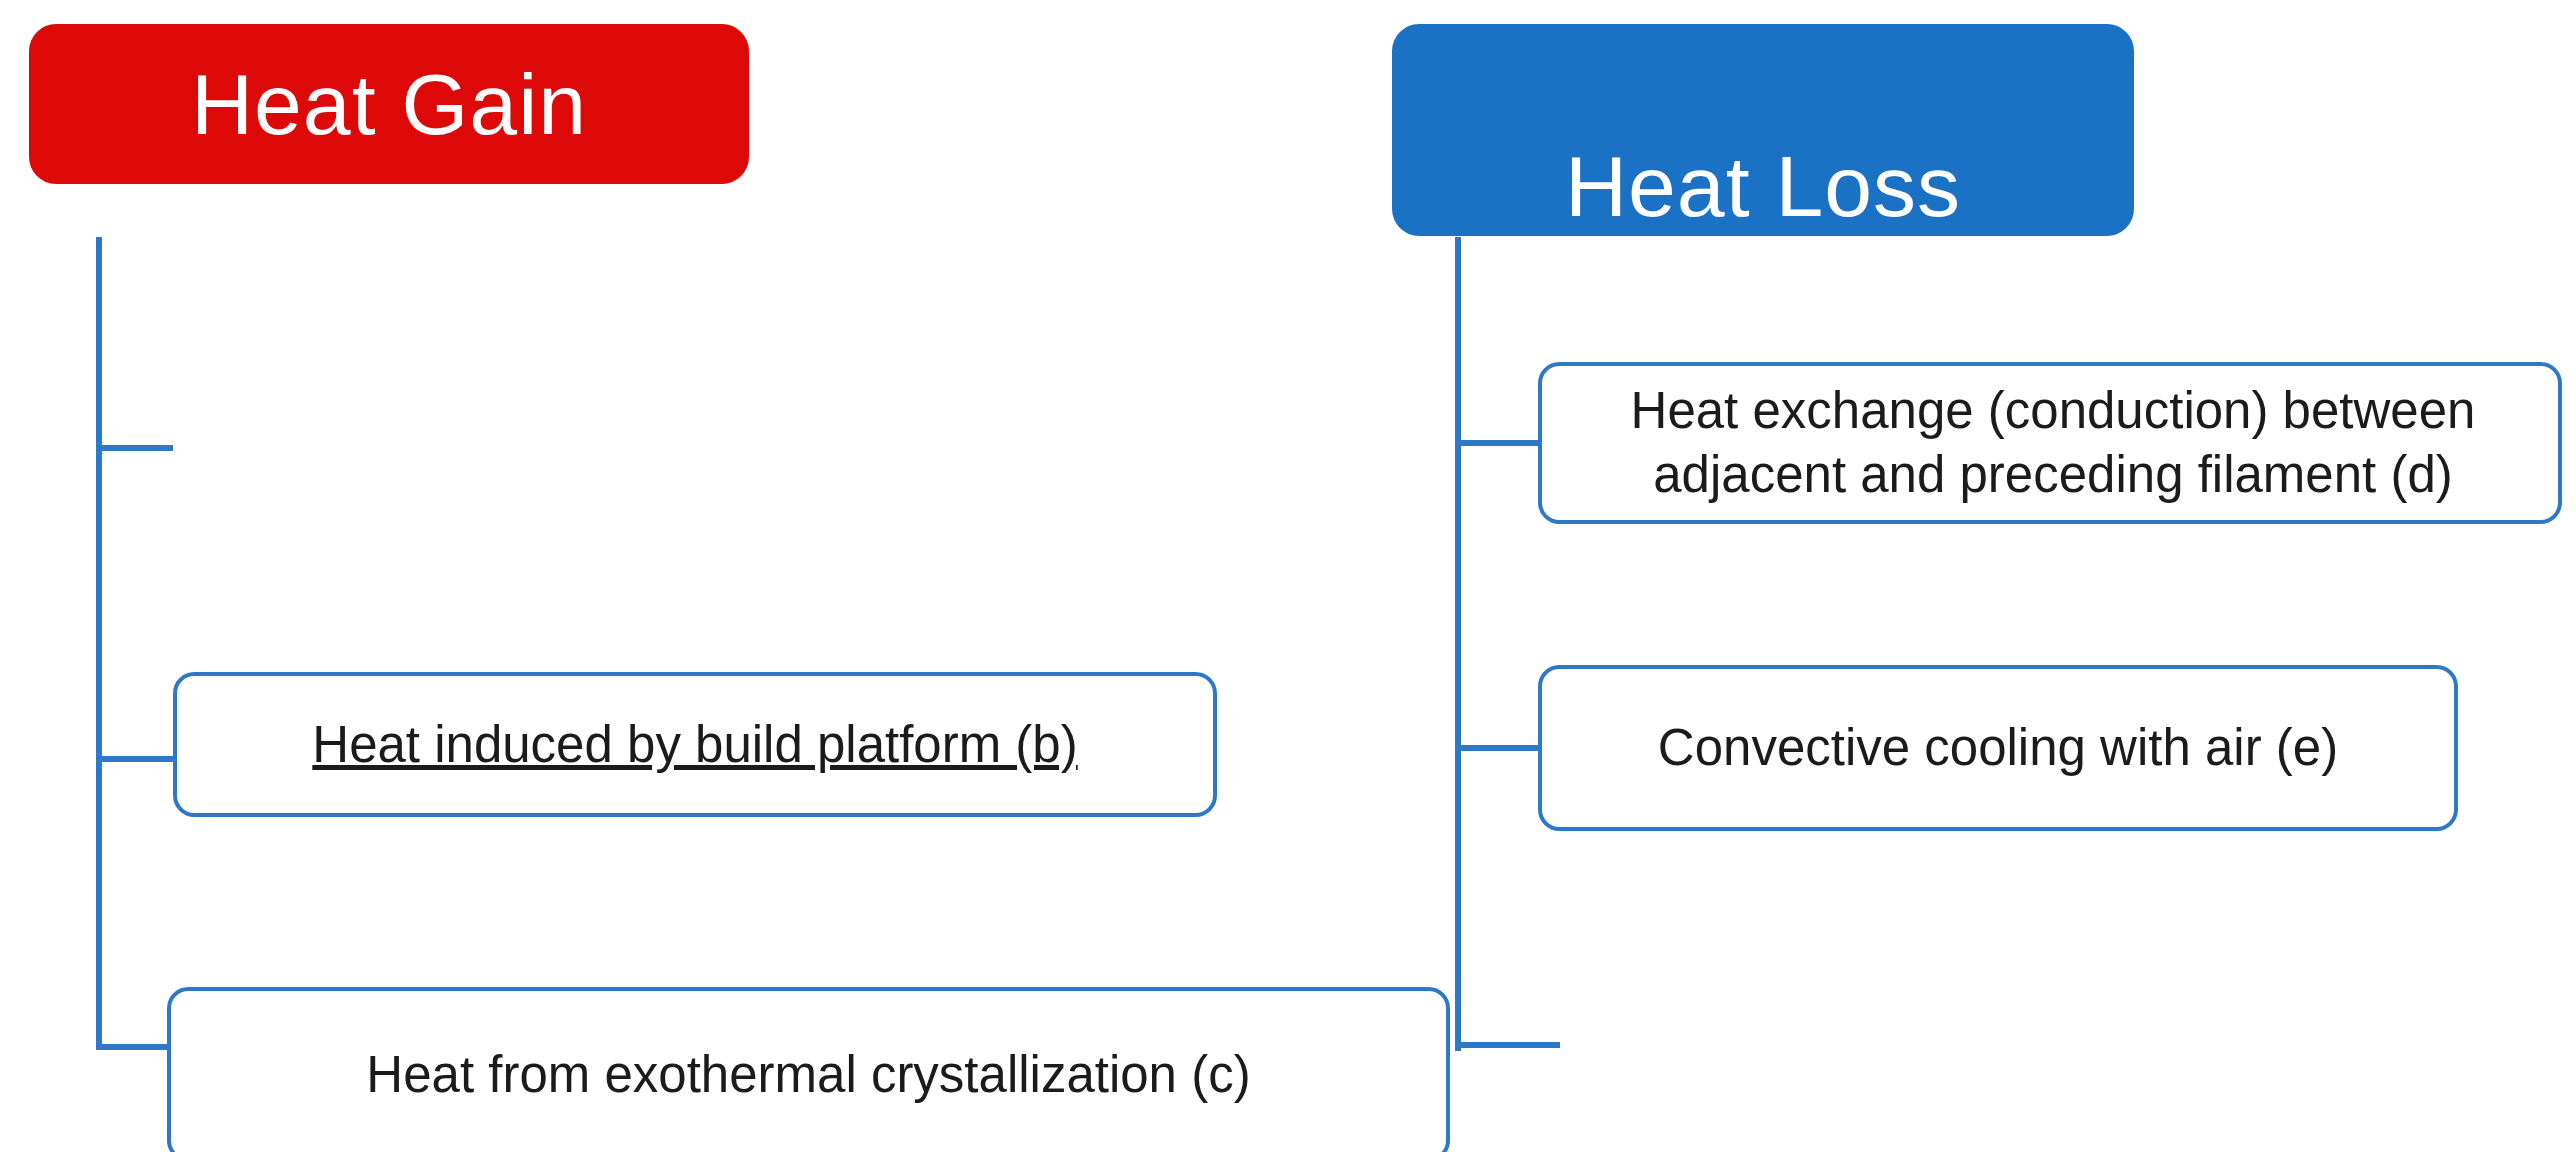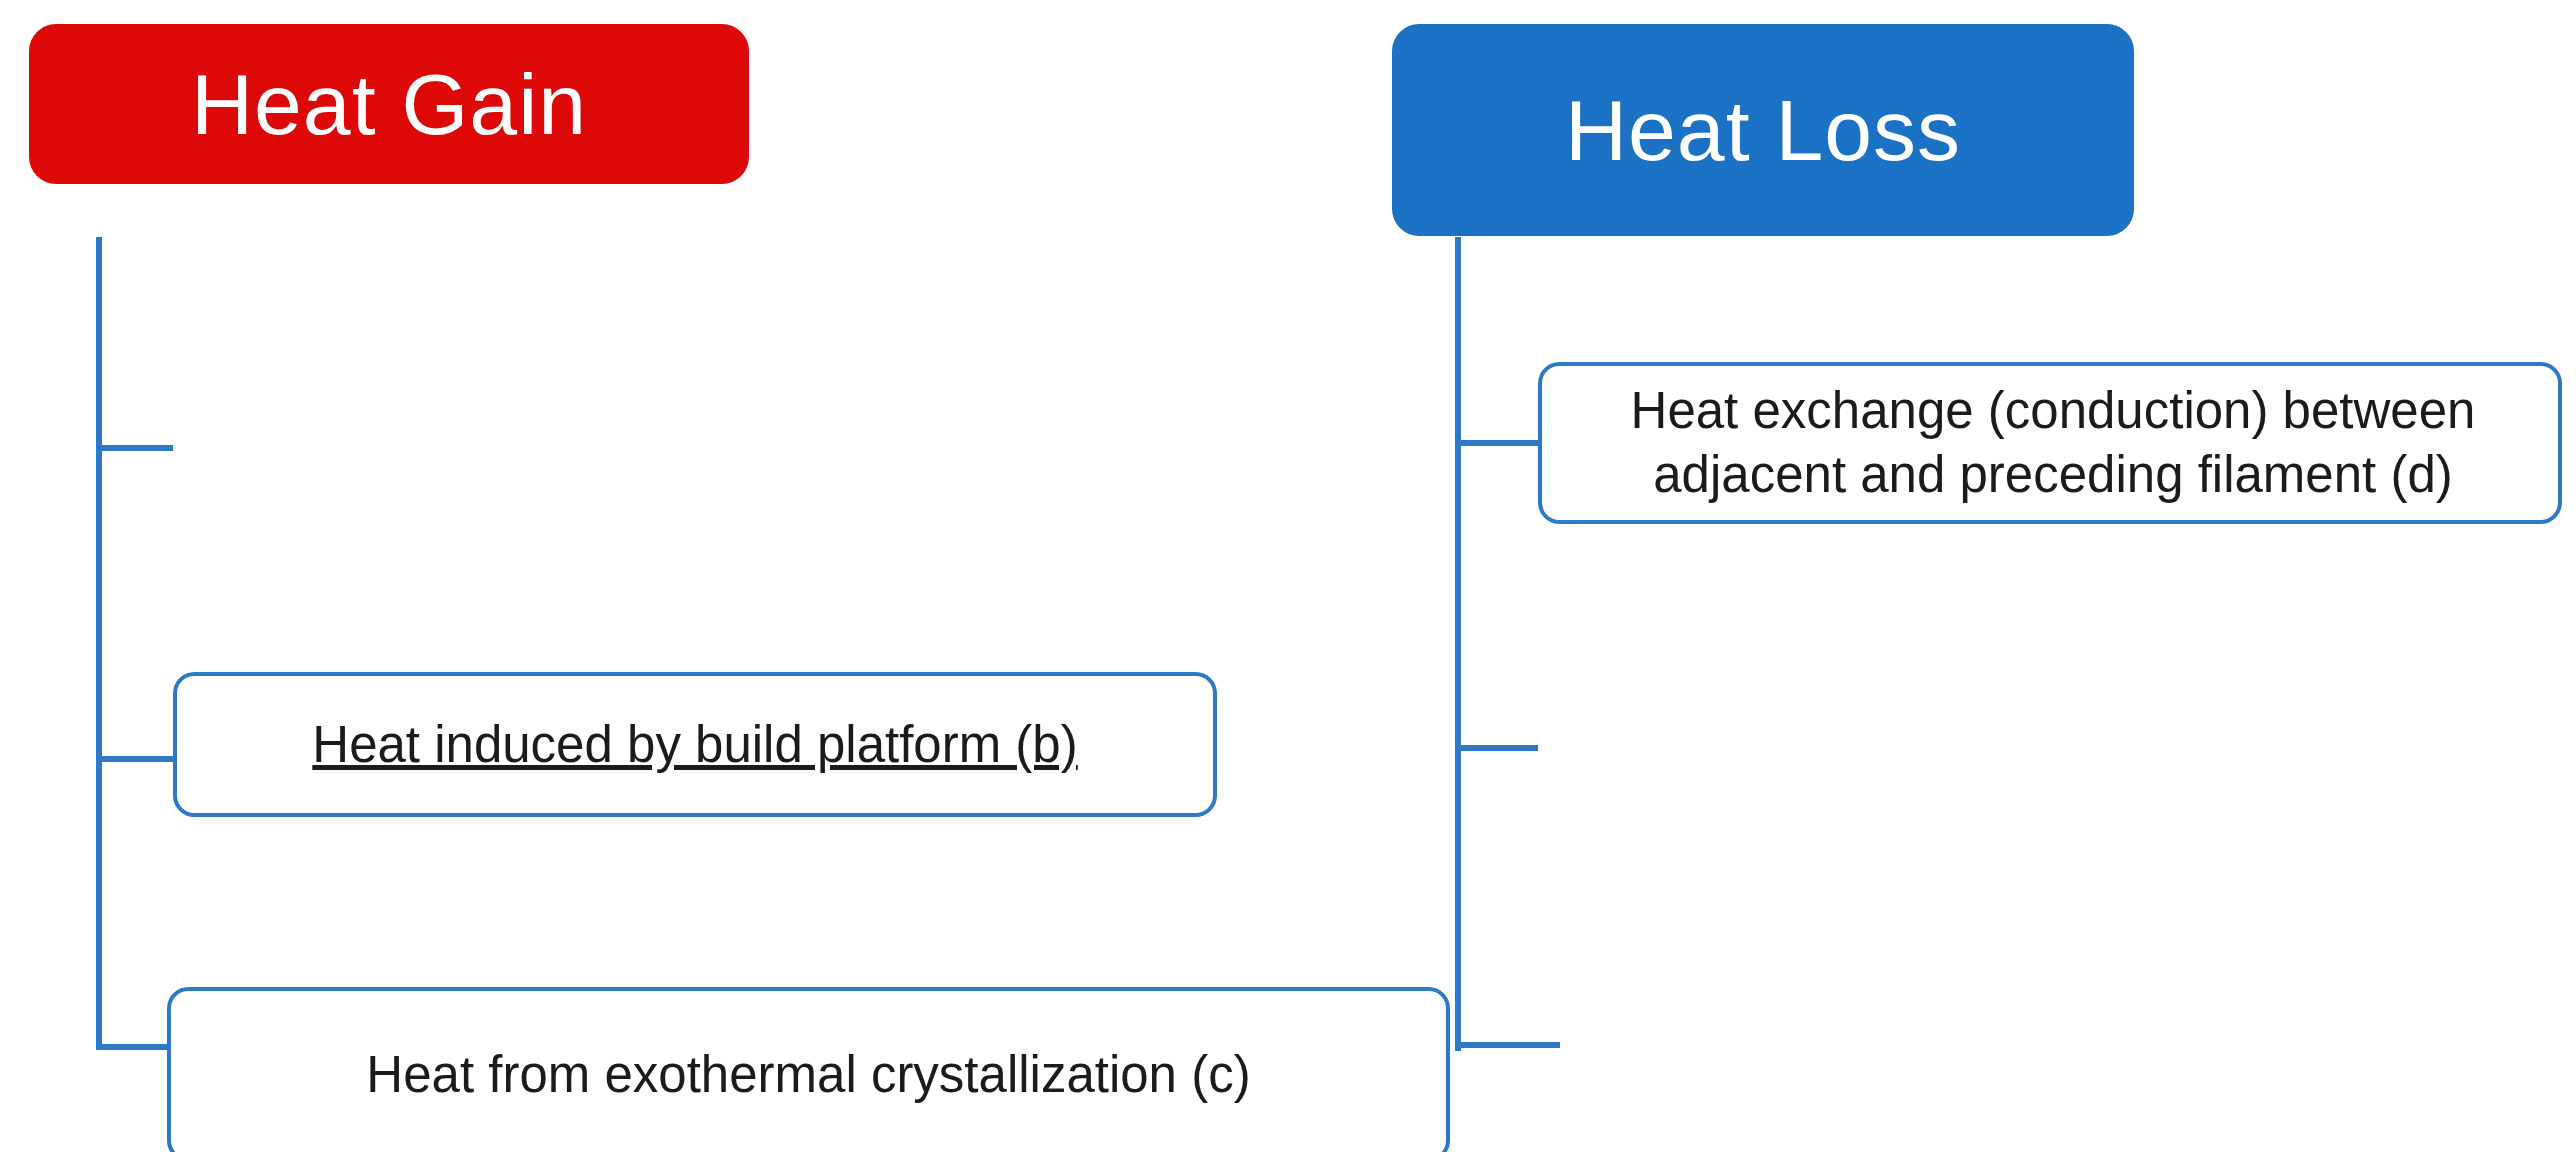--- a/index.html
+++ b/index.html
@@ -30,20 +30,21 @@
   }
   #heat-gain-header {
     left: 29px; top: 24px;
     width: 720px; height: 160px;
     background: #dd0909;
   }
   #heat-loss-header {
     left: 1392px; top: 24px;
     width: 742px; height: 212px;
     background: #1b72c4;
+    align-items: flex-end;
   }
 
   
   .line {
     position: absolute;
     background: #2e78c8;
   }
   #hg-trunk { left: 96px;  top: 237px; width: 5.8px; height: 813px; }
   #hl-trunk { left: 1455px; top: 237px; width: 5.8px; height: 814px; }
 
@@ -105,15 +106,18 @@
   </div>
 
   <div class="line" id="hl-trunk"></div>
   <div class="line" id="hl-stub-d"></div>
   <div class="line" id="hl-stub-e"></div>
   <div class="line" id="hl-stub-f"></div>
 
   <div class="leaf-node" id="hl-item-d">
     <span>Heat exchange (conduction) between adjacent and preceding filament (d)</span>
   </div>
+  <div class="leaf-node" id="hl-item-e">
+    <span>Convective cooling with air (e)</span>
+  </div>
 
 </div>
 
 
 </body></html>

